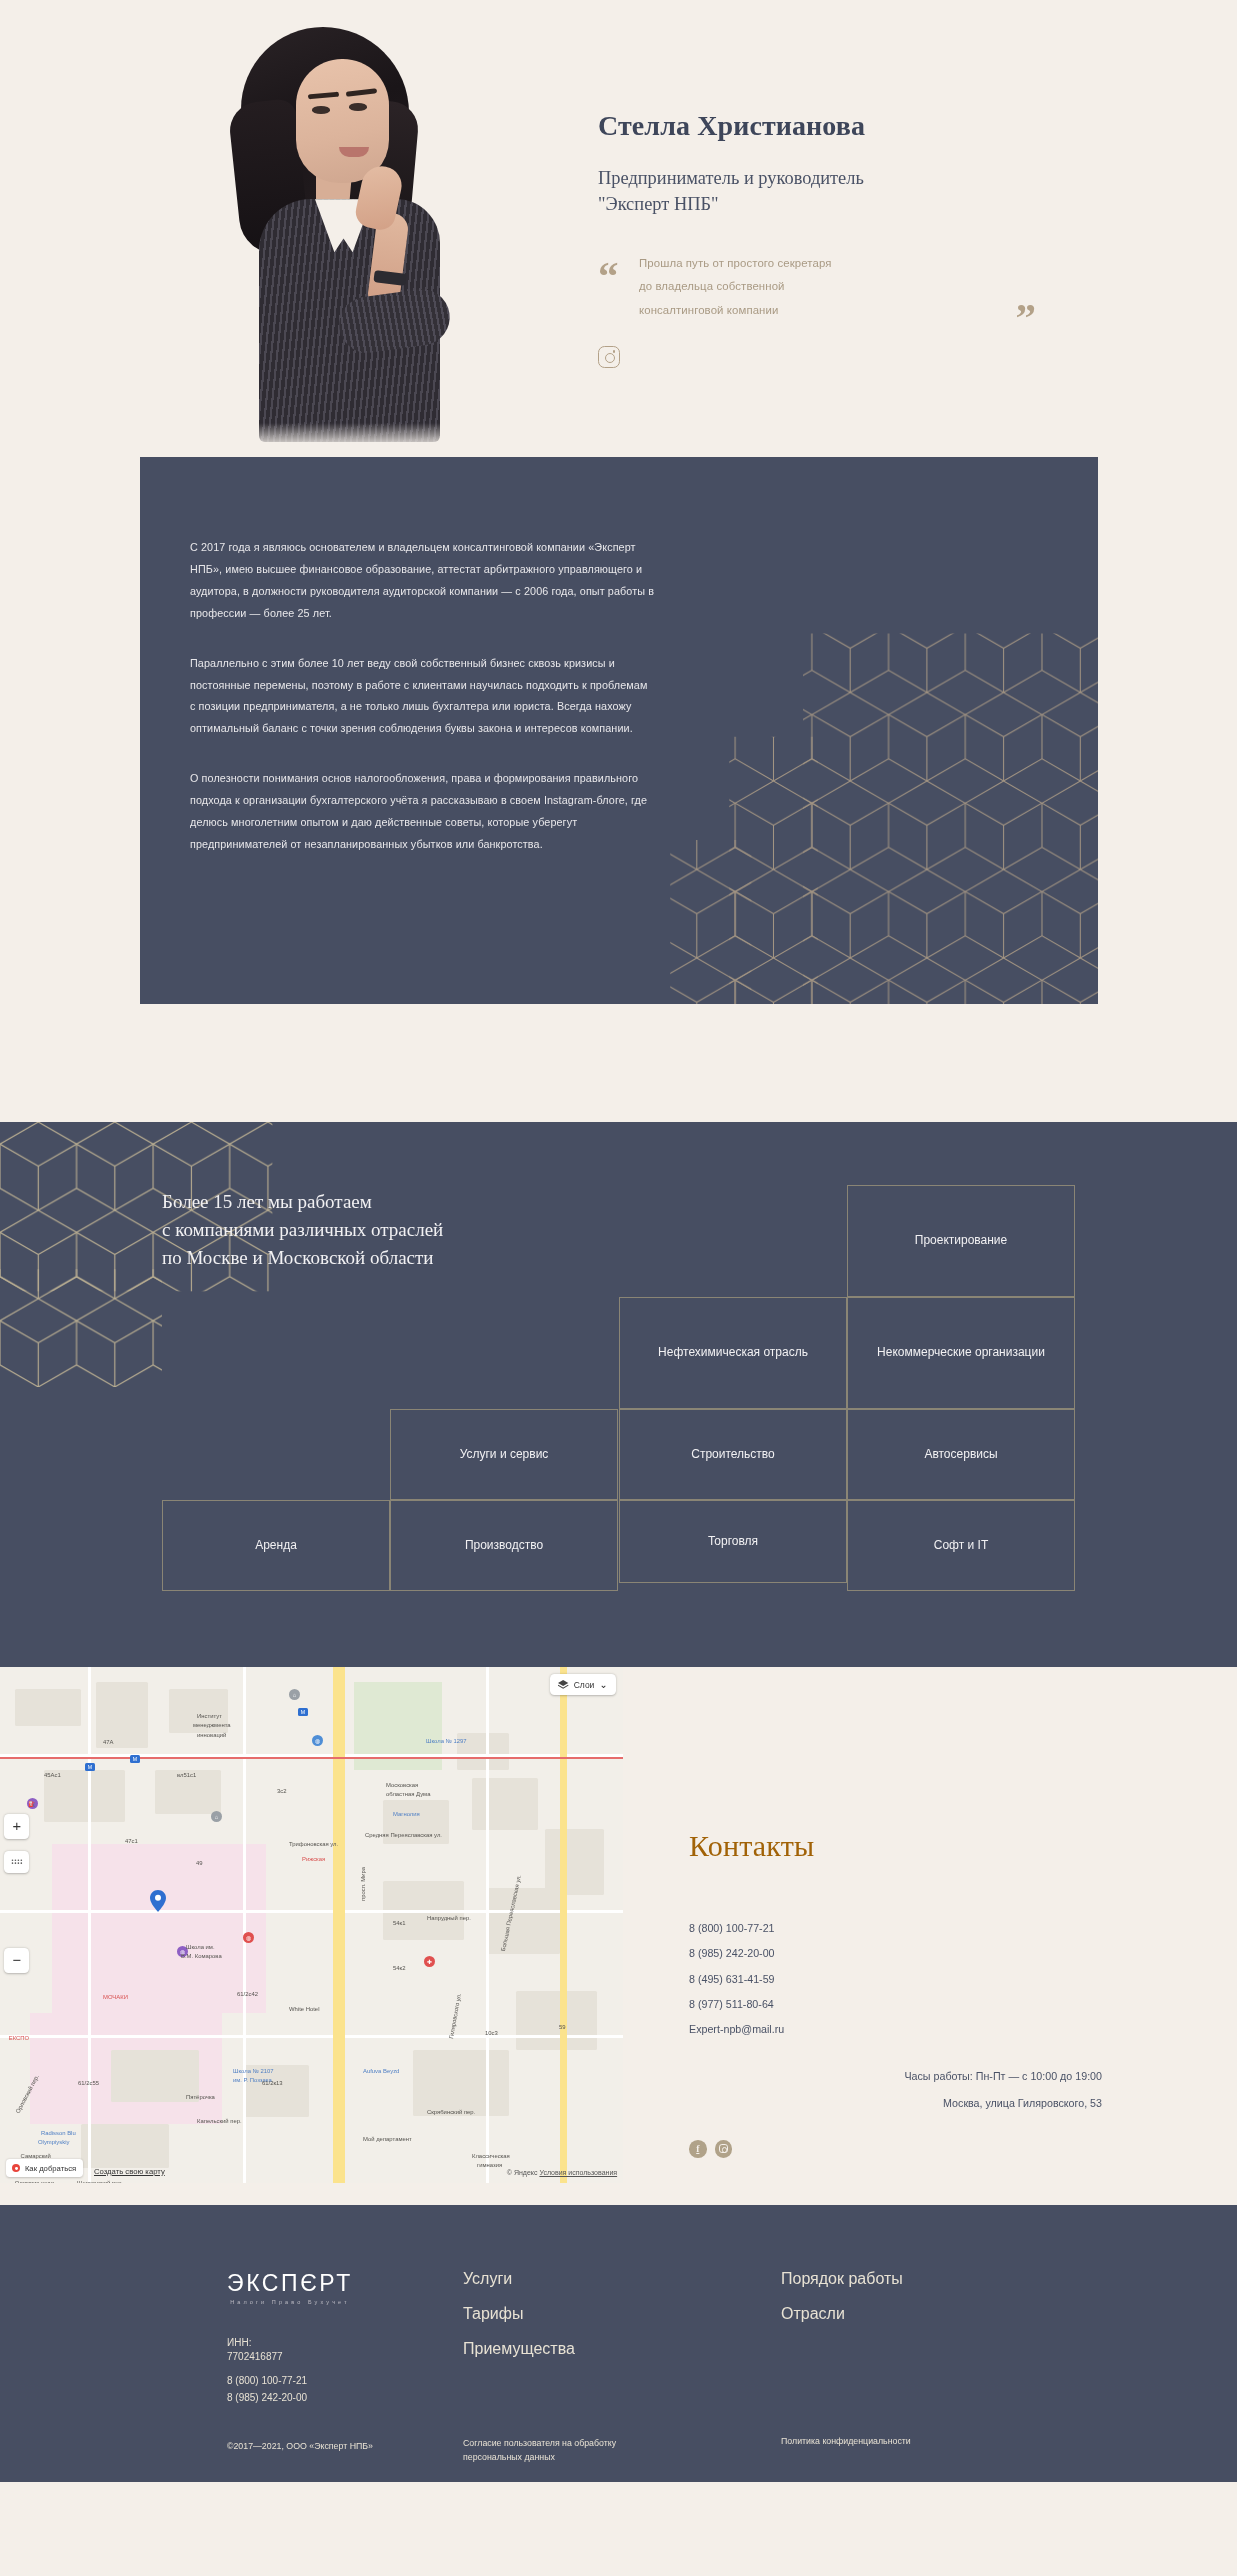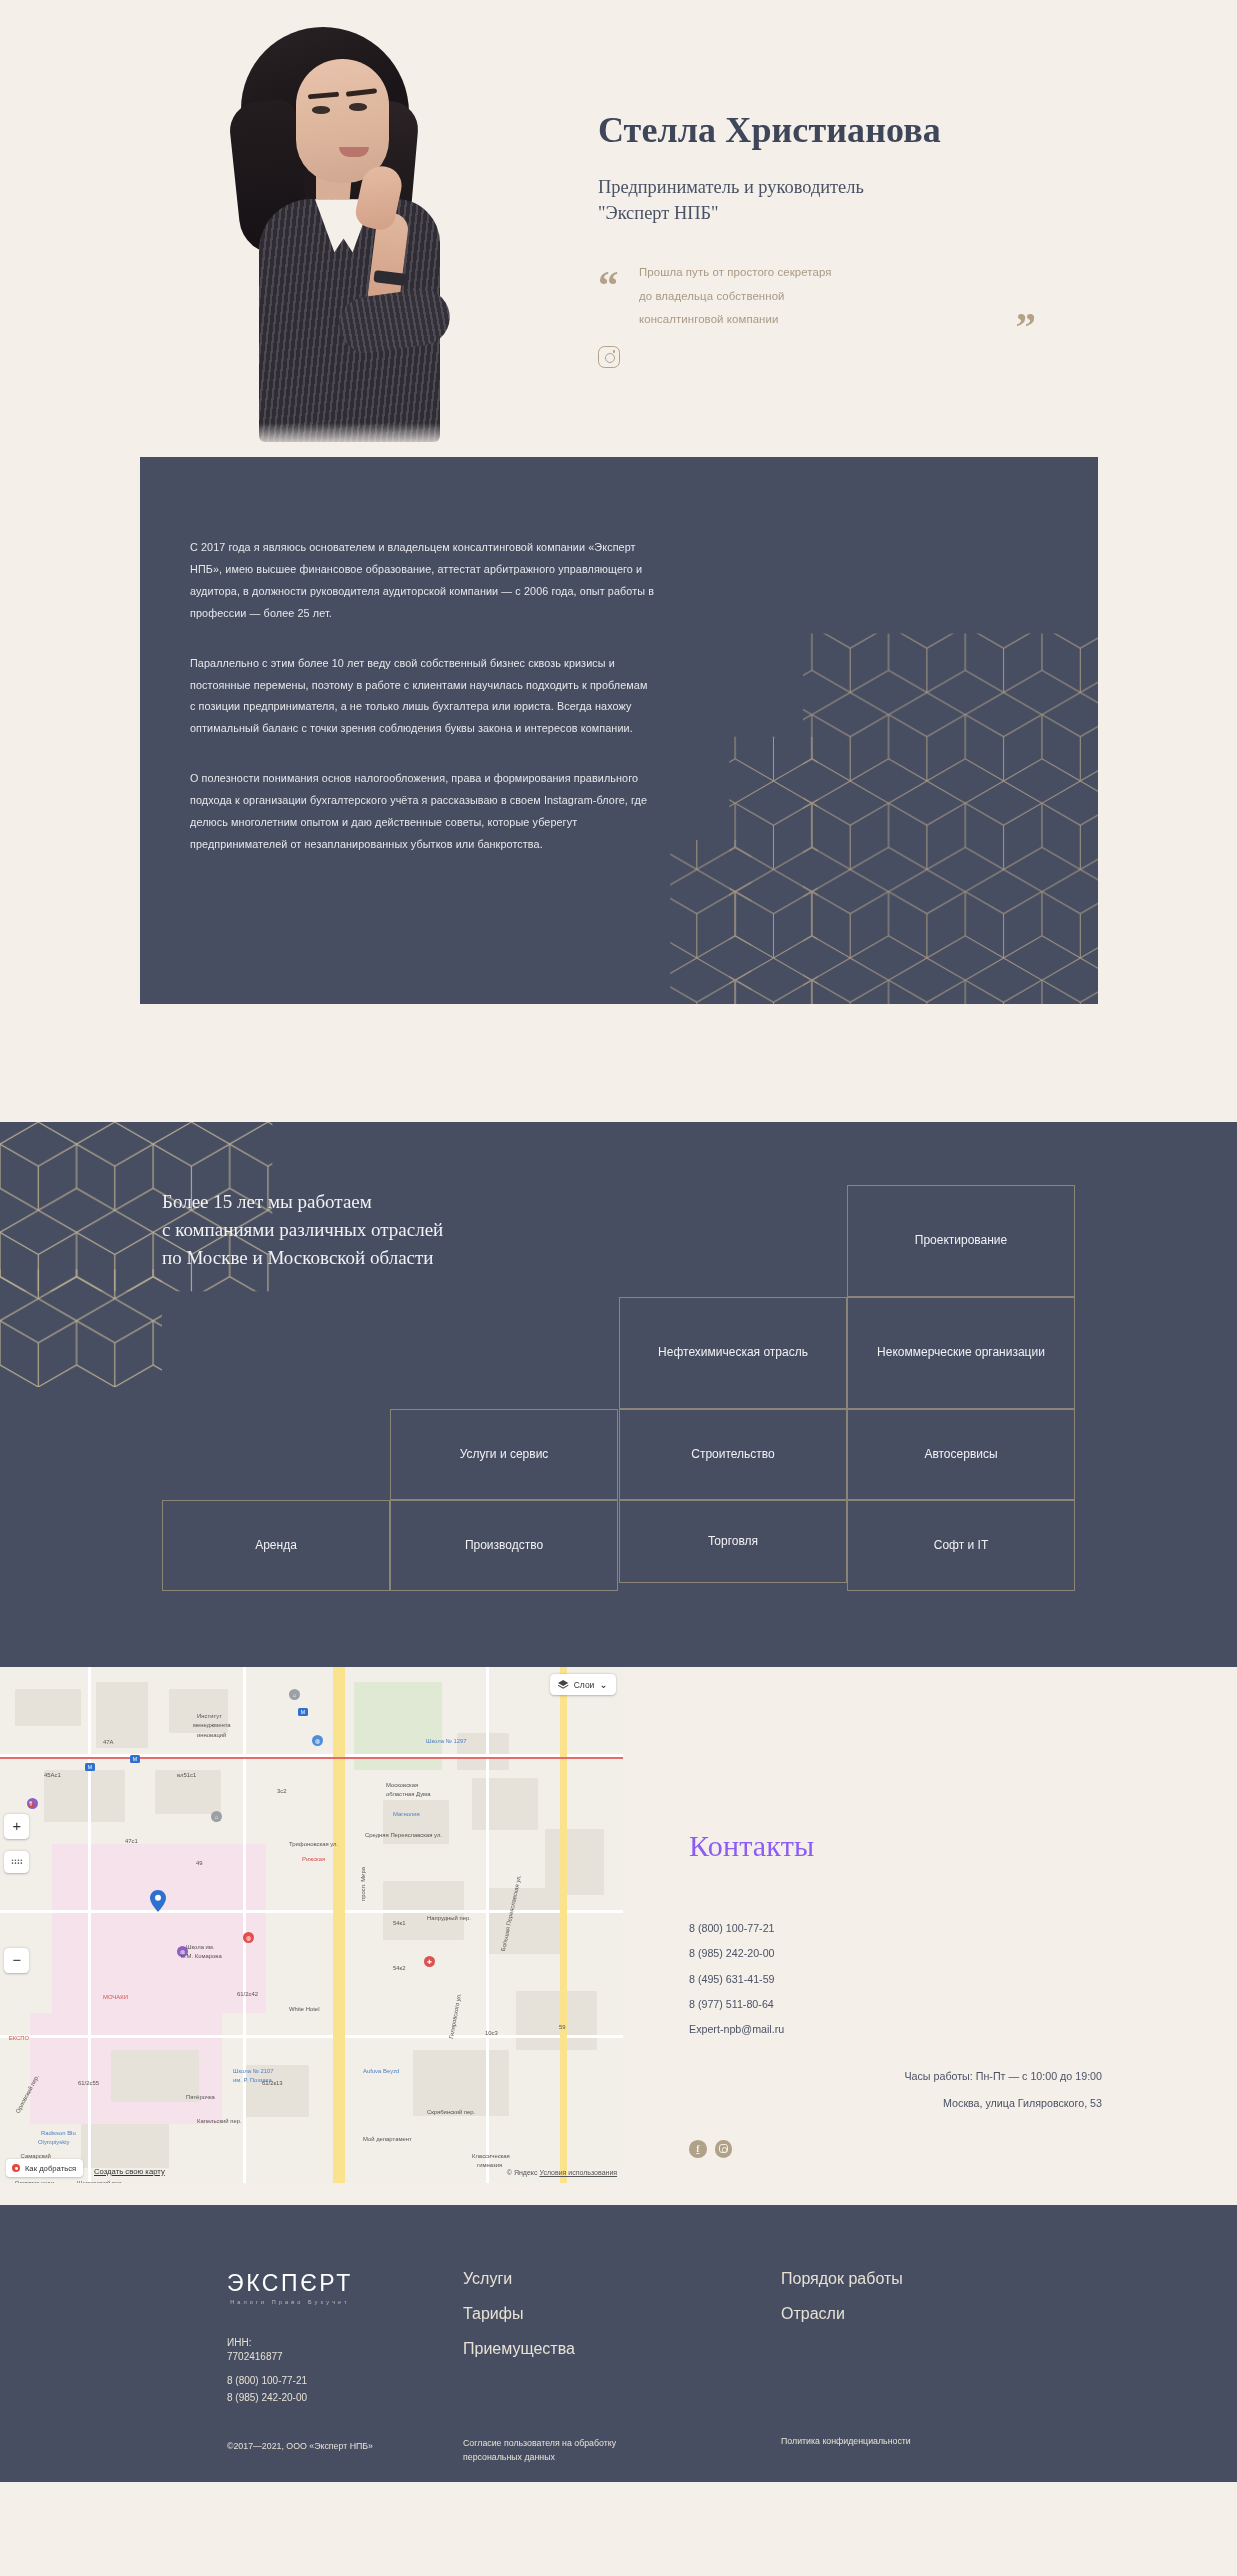--- a/index.html
+++ b/index.html
@@ -104,21 +104,21 @@
   }
   .p-bottomfade {
     position:absolute; left:0; bottom:0; width:239px; height:32px;
     background:linear-gradient(180deg,rgba(244,239,233,0),#f4efe9 78%);
     z-index:9;
   }
 
   .hero-text { position:absolute; left:598px; top:109px; width:516px; }
   .hero-name {
     font-family:"Liberation Serif", serif;
-    font-size:36px; font-weight:700; color:#3e465a;
+    font-size:28px; font-weight:700; color:#3e465a;
     letter-spacing:0.1px; line-height:1.2;
   }
   .hero-role {
     font-family:"Liberation Serif", serif;
     font-size:18.4px; font-weight:400; color:#4a5266;
     line-height:1.42; margin-top:22px;
   }
   .hero-quote-wrap {
     position:relative; margin-top:35px; width:413px;
   }
@@ -275,21 +275,21 @@
   }
   .map-attr {
     position:absolute; right:5.9px; bottom:6.6px; font-size:7px;
     color:#555; z-index:6;
   }
   .map-attr u { text-decoration:underline; }
 
   .contacts { position:absolute; left:689px; top:162px; width:413px; }
   .contacts h2 {
     font-family:"Liberation Serif", serif;
-    font-size:30px; font-weight:400; color:#8b5cf6; letter-spacing:0.2px;
+    font-size:30px; font-weight:400; color:#a16207; letter-spacing:0.2px;
   }
   .contacts .lines { margin-top:59px; }
   .contacts .lines div { font-size:10.7px; color:#4a5266; margin-bottom:13.3px; }
   .contacts .hours { margin-top:35px;text-align:right; }
   .contacts .hours div { font-size:10.7px; color:#4a5266; margin-bottom:14.7px; }
   .contacts .socials { margin-top:31px; display:flex; gap:8px; }
   .soc {
     width:17.7px; height:17.7px; border-radius:50%; background:#b0a289;
     display:flex; align-items:center; justify-content:center; color:#f4efe9;
     font-size:9.6px; font-weight:700; font-family:"Liberation Serif", serif;

